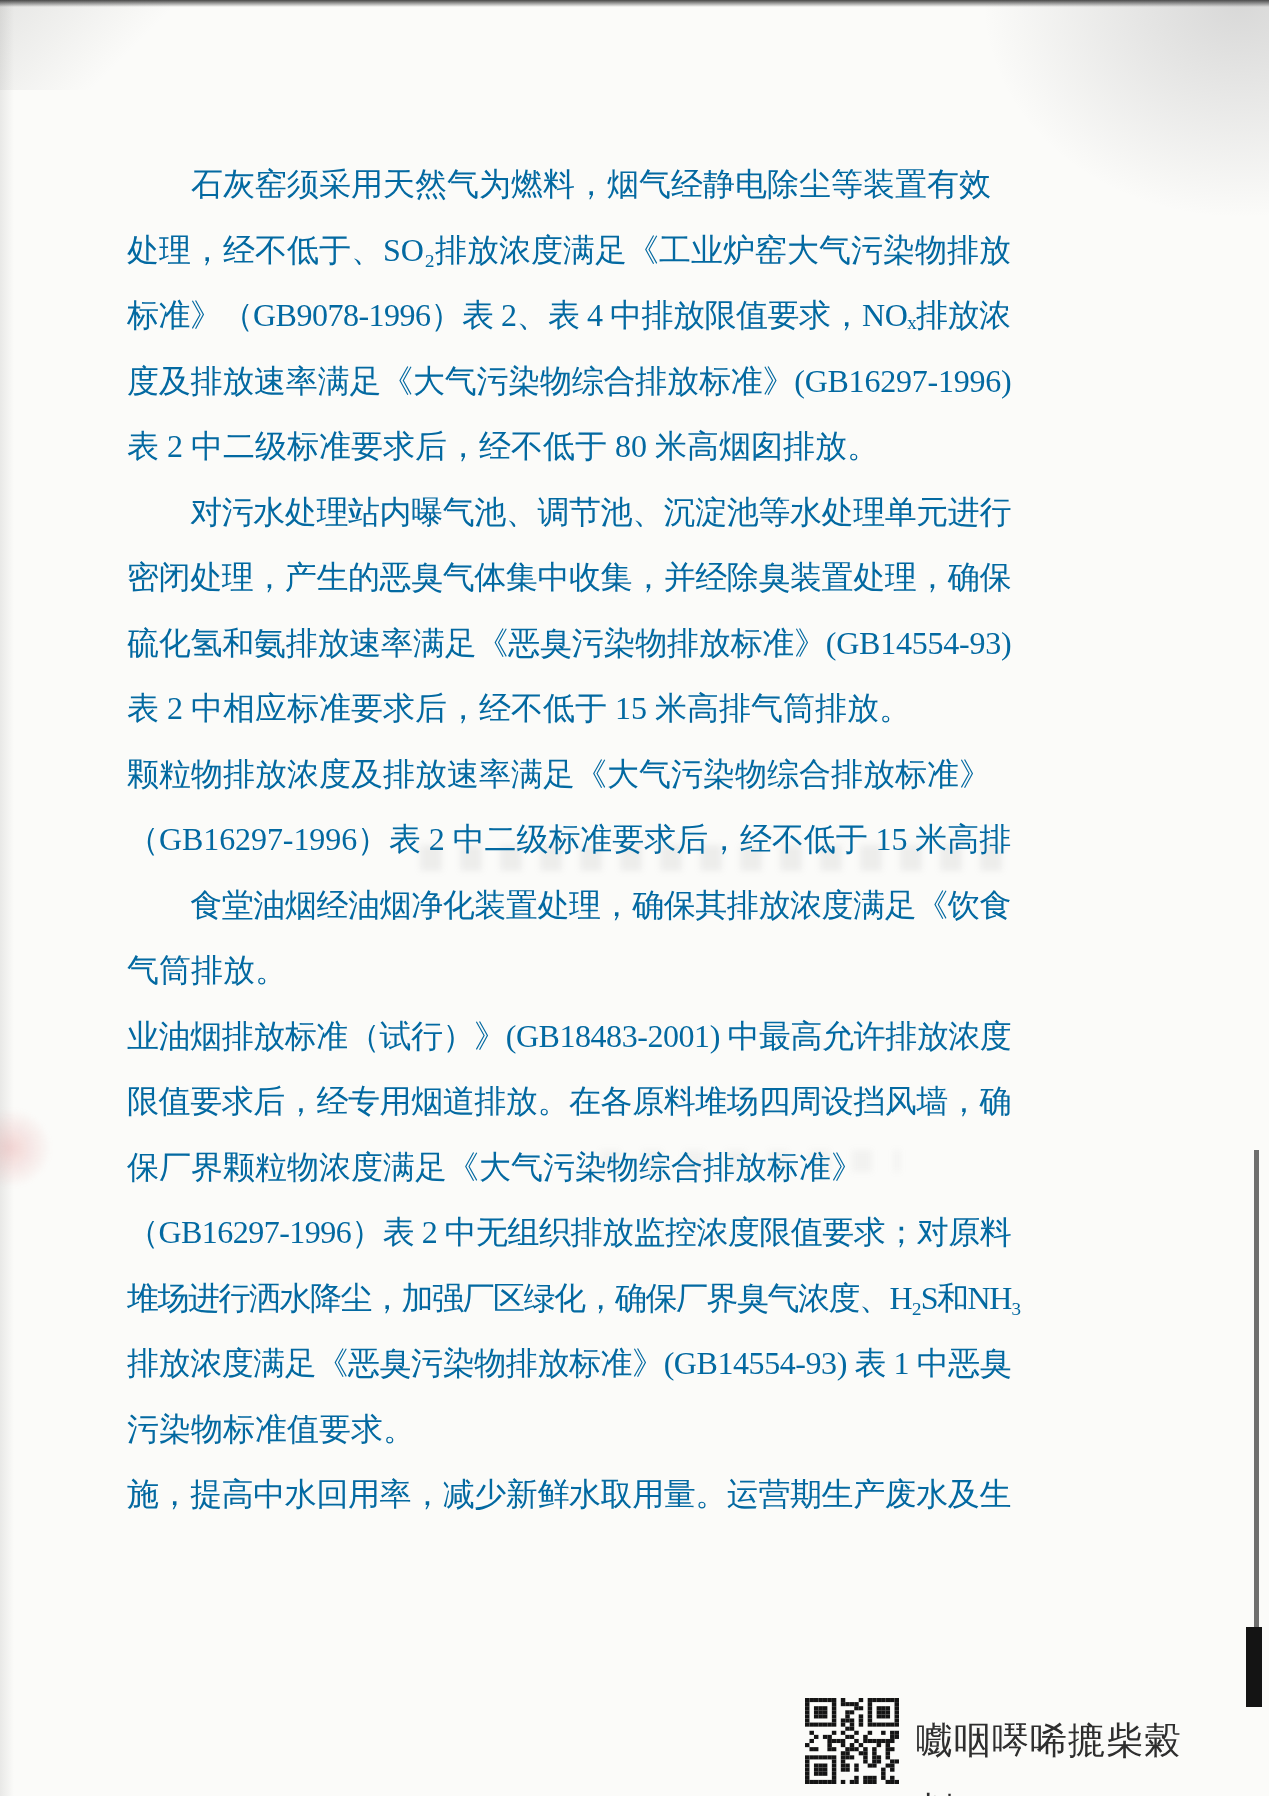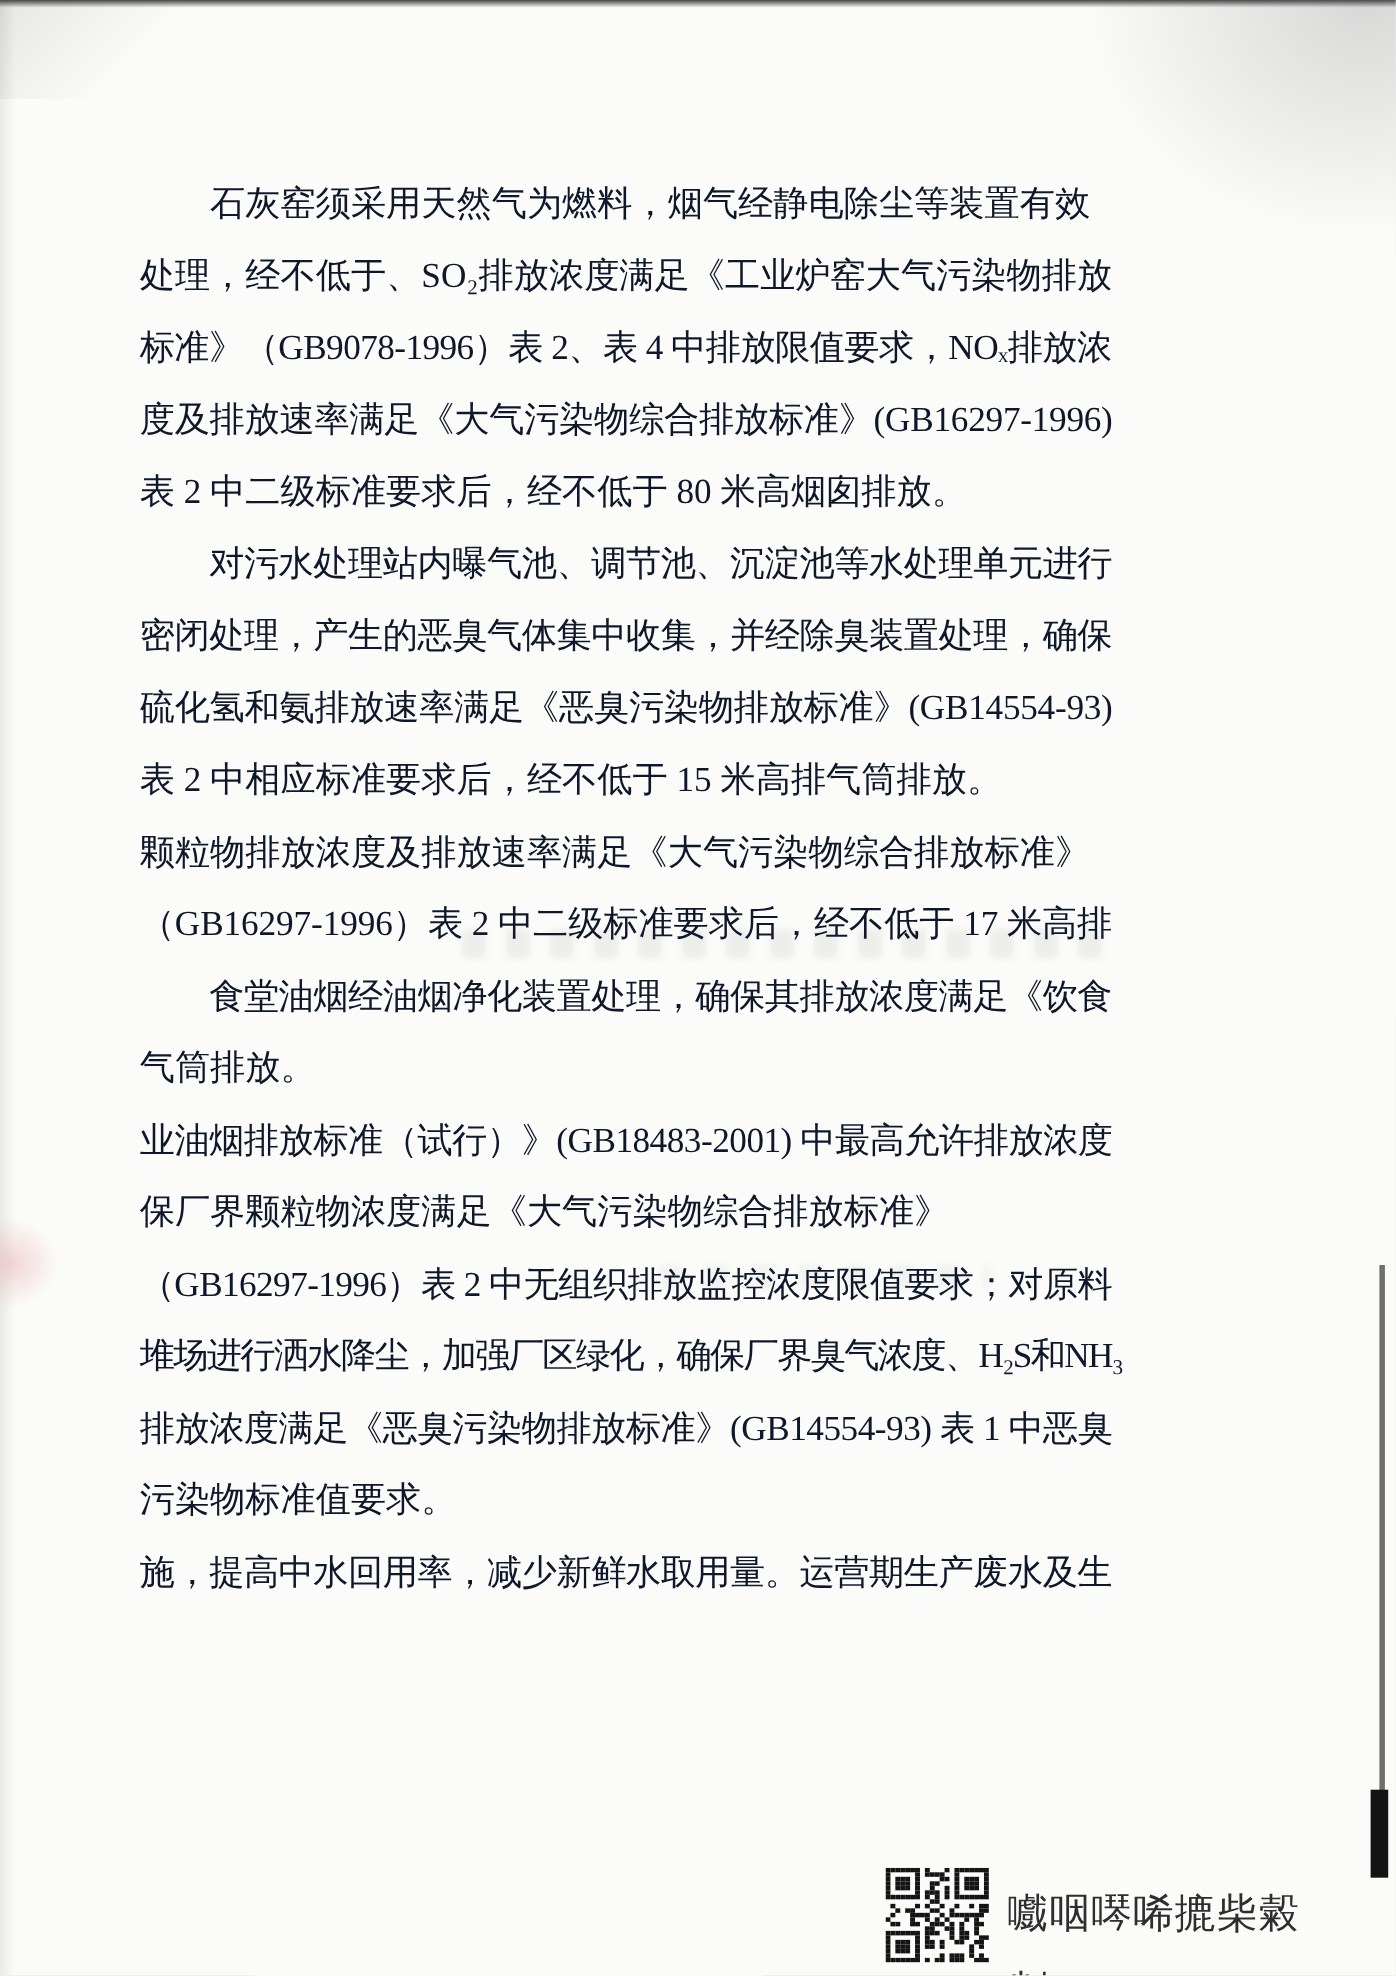--- a/index.html
+++ b/index.html
@@ -9,21 +9,21 @@
     margin:0 auto;
     background:#fbfbf9;
     overflow:hidden;
     font-family:"Liberation Serif","DejaVu Serif",serif;
   }
   
   .doc {
     position:absolute;
     left:127px; top:152px;
     width:884px;
-    color:#0f172a;
+    color:#0369a1;
     font-size:32px;
   }
   .line {
     height:65.5px;
     line-height:65.5px;
     white-space:nowrap;
     text-align:left;
   }
   
   .qr {
@@ -102,24 +102,25 @@
       <div class="line" style="letter-spacing: 0px;">　　石灰窑须采用天然气为燃料，烟气经静电除尘等装置有效</div>
       <div class="line" style="letter-spacing: 0px;">处理，经不低于、SO₂排放浓度满足《工业炉窑大气污染物排放</div>
       <div class="line" style="letter-spacing: -0.5px;">标准》（GB9078-1996）表 2、表 4 中排放限值要求，NOₓ排放浓</div>
       <div class="line" style="letter-spacing: -0.228571px;">度及排放速率满足《大气污染物综合排放标准》(GB16297-1996)</div>
       <div class="line">表 2 中二级标准要求后，经不低于 80 米高烟囱排放。</div>
       <div class="line" style="letter-spacing: -0.428571px;">　　对污水处理站内曝气池、调节池、沉淀池等水处理单元进行</div>
       <div class="line" style="letter-spacing: -0.428571px;">密闭处理，产生的恶臭气体集中收集，并经除臭装置处理，确保</div>
       <div class="line" style="letter-spacing: -0.235294px;">硫化氢和氨排放速率满足《恶臭污染物排放标准》(GB14554-93)</div>
       <div class="line">表 2 中相应标准要求后，经不低于 15 米高排气筒排放。</div>
       <div class="line" style="letter-spacing: 0px;">颗粒物排放浓度及排放速率满足《大气污染物综合排放标准》</div>
-      <div class="line" style="letter-spacing: -0.0789474px;">（GB16297-1996）表 2 中二级标准要求后，经不低于 17 米高排</div>
+      <div class="line" style="letter-spacing: -0.0789474px;">（GB16297-1996）表 2 中二级标准要求后，经不低于 15 米高排</div>
       <div class="line" style="letter-spacing: -0.428571px;">　　食堂油烟经油烟净化装置处理，确保其排放浓度满足《饮食</div>
       <div class="line">气筒排放。</div>
       <div class="line" style="letter-spacing: -0.444444px;">业油烟排放标准（试行）》(GB18483-2001) 中最高允许排放浓度</div>
+      <div class="line" style="letter-spacing: -0.428571px;">限值要求后，经专用烟道排放。在各原料堆场四周设挡风墙，确</div>
       <div class="line" style="letter-spacing: 0px;">保厂界颗粒物浓度满足《大气污染物综合排放标准》</div>
       <div class="line" style="letter-spacing: -0.527778px;">（GB16297-1996）表 2 中无组织排放监控浓度限值要求；对原料</div>
       <div class="line" style="letter-spacing: -1.5px;">堆场进行洒水降尘，加强厂区绿化，确保厂界臭气浓度、H₂S和NH₃</div>
       <div class="line" style="letter-spacing: -0.432432px;">排放浓度满足《恶臭污染物排放标准》(GB14554-93) 表 1 中恶臭</div>
       <div class="line">污染物标准值要求。</div>
       <div class="line" style="letter-spacing: -0.428571px;">施，提高中水回用率，减少新鲜水取用量。运营期生产废水及生</div>
     </div>
 
   <svg class="qr" viewBox="0 0 91 91" preserveAspectRatio="none" xmlns="http://www.w3.org/2000/svg">
       <rect x="0.00" y="0.00" width="4.33" height="4.33" fill="#141414"></rect>

